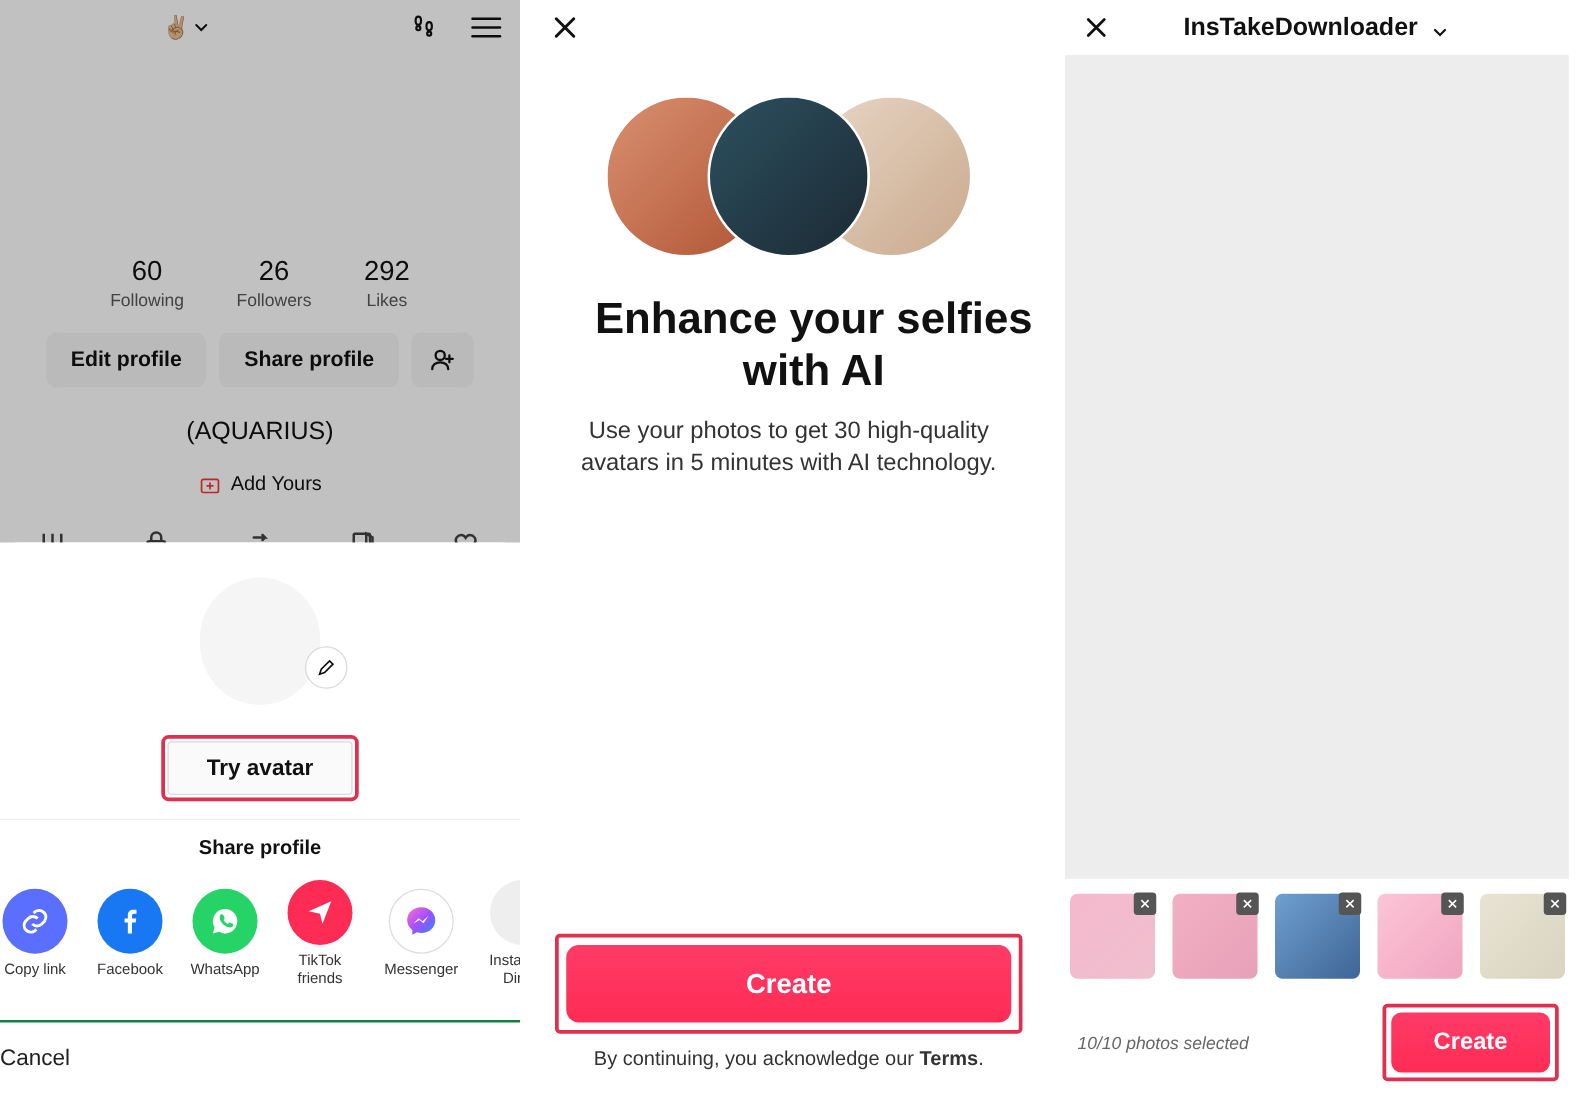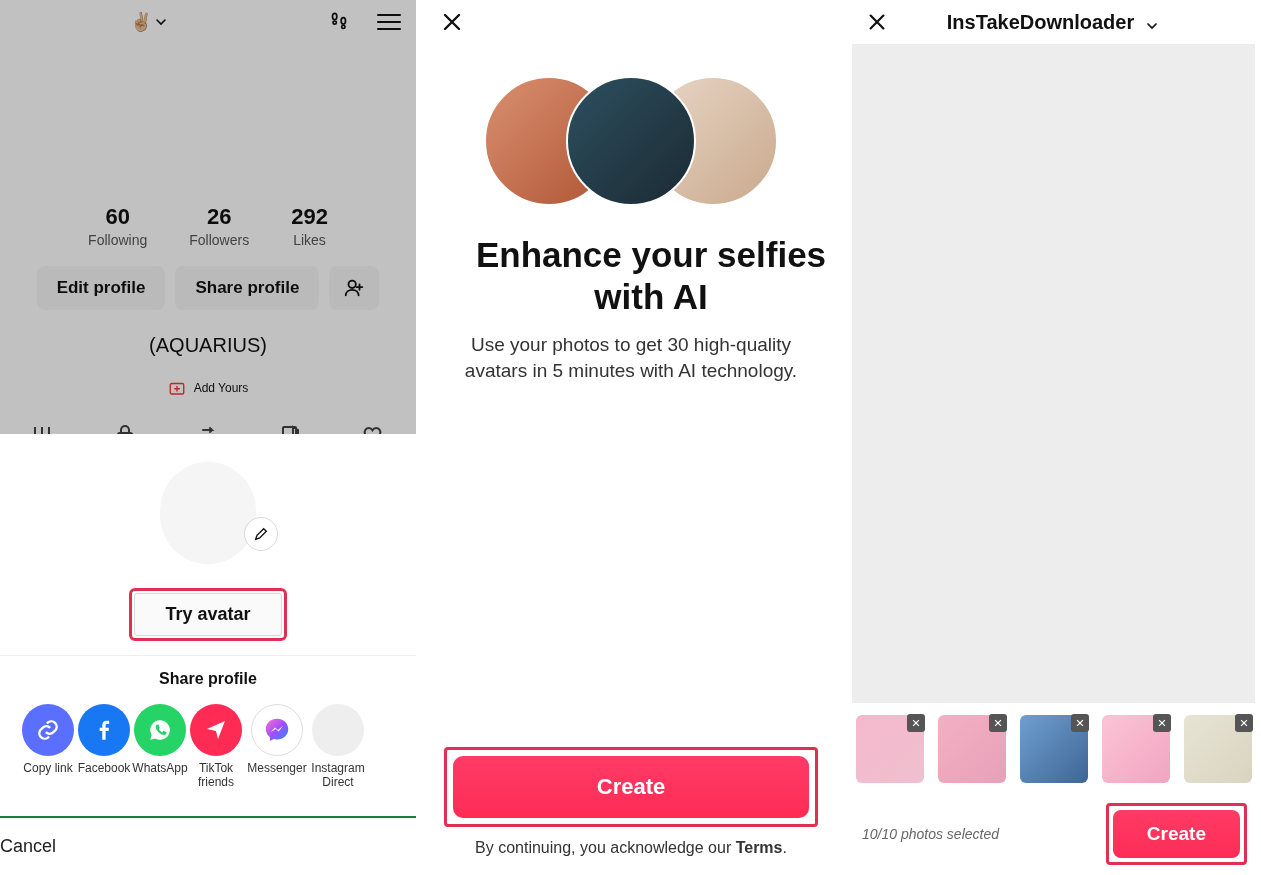--- a/index.html
+++ b/index.html
@@ -13,38 +13,38 @@
   .s1-top { position: relative; height: 434px; background: #f8f8f8; }
   .s1-overlay { position: absolute; inset: 0; background: rgba(0,0,0,0.22); }
   .s1-header { display: flex; align-items: center; justify-content: flex-end; gap: 24px; padding: 10px 14px; height: 44px; position: relative; }
   .hand-emoji { position: absolute; left: 50%; transform: translateX(-78px); font-size: 18px; }
   .chevron-s { position: absolute; left: 50%; transform: translateX(-55px); }
   .icon-btn { width: 26px; height: 26px; display: flex; align-items: center; justify-content: center; }
   .hamburger { display: flex; flex-direction: column; gap: 5px; width: 24px; }
   .hamburger span { height: 2px; background: #111; border-radius: 2px; }
   .stats { display: flex; justify-content: center; gap: 42px; margin-top: 160px; }
   .stat { text-align: center; }
-  .stat-num { font-size: 22px; font-weight: 700; color: #111; }
+  .stat-num { font-size: 22px; font-weight: 400; color: #111; }
   .stat-lbl { font-size: 14px; color: #555; margin-top: 2px; }
   .btnrow { display: flex; gap: 10px; justify-content: center; margin-top: 18px; }
   .chipbtn { background: #efefef; border-radius: 8px; font-size: 17px; font-weight: 600; color: #111; padding: 12px 20px; }
   .iconchip { background: #efefef; border-radius: 8px; padding: 10px 14px; display: flex; align-items: center; justify-content: center; }
   .bio { text-align: center; margin-top: 24px; font-size: 20px; color: #111; }
-  .addyours { display: flex; justify-content: center; align-items: center; gap: 8px; margin-top: 22px; color: #111; font-size: 12px; font-weight: 500;}
+  .addyours { display: flex; justify-content: center; align-items: center; gap: 8px; margin-top: 22px; color: #111; font-size: 16px; font-weight: 500;}
   .tabicons { display: flex; justify-content: space-around; margin-top: 26px; }
   .tabicons .ti { opacity: 0.85; }
 
   .s1-sheet { flex: 1; background: #fff; border-radius: 14px 14px 0 0; display: flex; flex-direction: column; align-items: center; padding-top: 28px;}
   .avatar-ph { width: 96px; height: 102px; background: #f5f5f5; border-radius: 50%/48%; position: relative; }
   .editpencil { position: absolute; bottom: 13px; right: 138px; width: 34px; height: 34px; background:#fff; border:1px solid #d9d9d9; border-radius:50%; display:flex; align-items:center; justify-content:center;}
   .tryavatar-wrap { margin-top: 24px; border: 3px solid #e03050; border-radius: 6px; padding: 2px;}
   .tryavatar { background:#fafafa; border:1px solid #d9d9d9; border-radius:3px; font-size:18px; font-weight:600; color:#111; padding: 10px 30px;}
   .sheet-divider { width: 100%; height: 1px; background: #eee; margin-top: 14px;}
   .sharehdr { font-size: 16px; font-weight: 700; color: #111; margin-top: 14px; }
-  .shareicons { display: flex; margin-top: 16px; overflow: hidden; width: 100%; padding-left: 20px;}
+  .shareicons { display: flex; gap: 20px; margin-top: 16px; overflow: hidden; width: 100%;  align-items: center;}
   .sharecol { display: flex; flex-direction: column; align-items: center; width: 56px; text-align: center; flex-shrink: 0;}
   .sharecol.wide { width: 66px; }
   .shcircle { width: 52px; height: 52px; border-radius: 50%; display:flex; align-items:center; justify-content:center; color:#fff;}
   .sharelbl { font-size: 12px; color: #333; margin-top: 6px; line-height:1.15;}
   .c-copy { background:#5a6eff;}
   .c-wa { background:#25d366;}
   .c-fb { background:#1877f2;}
   .c-msg { background:#fff; border:1px solid #ddd;}
   .c-tt { background:#fe2c55;}
   .c-dim { background:#eee;}

